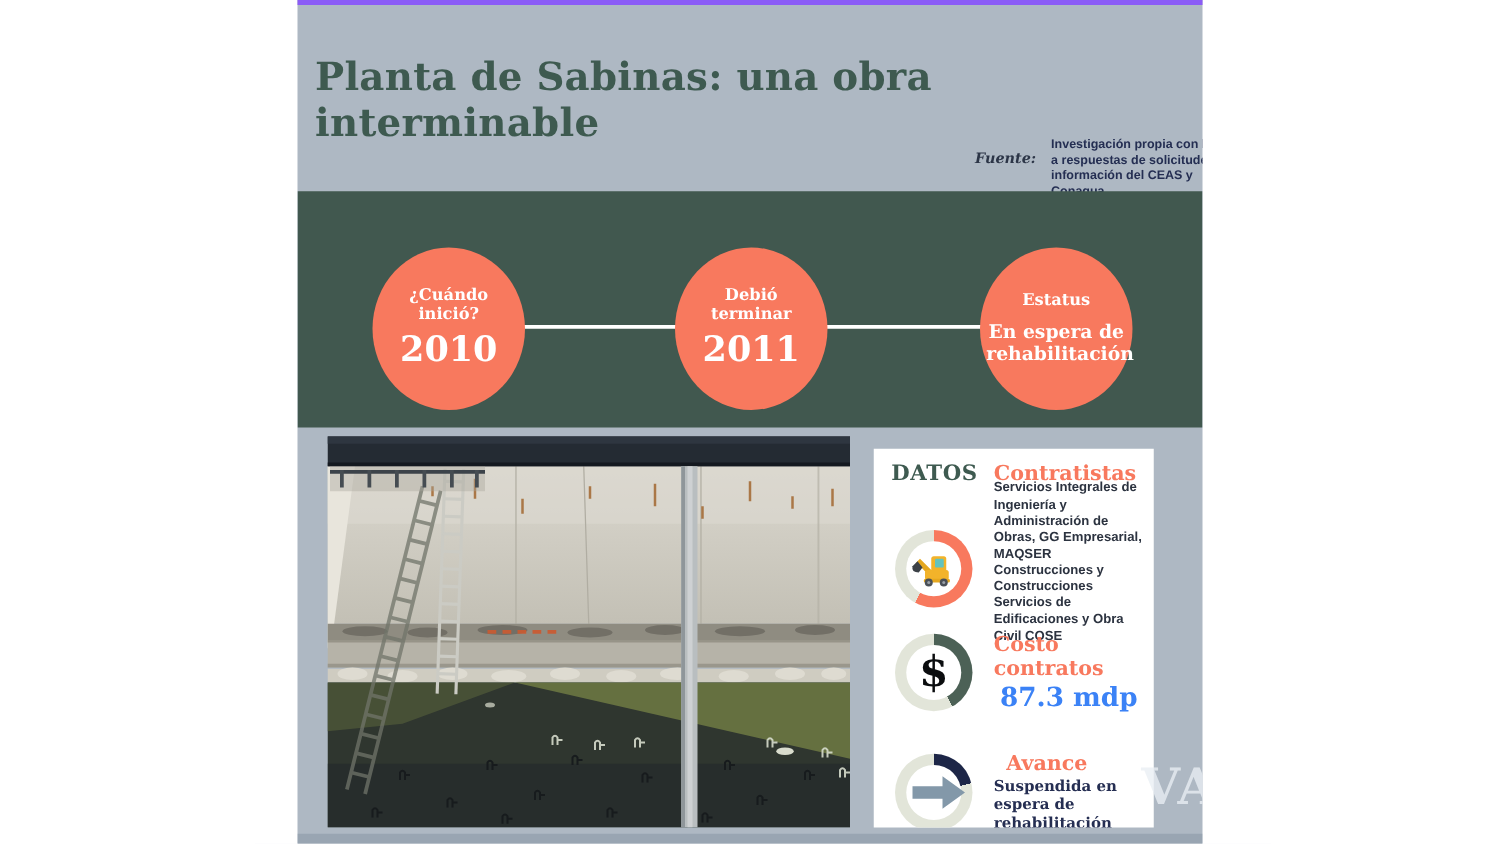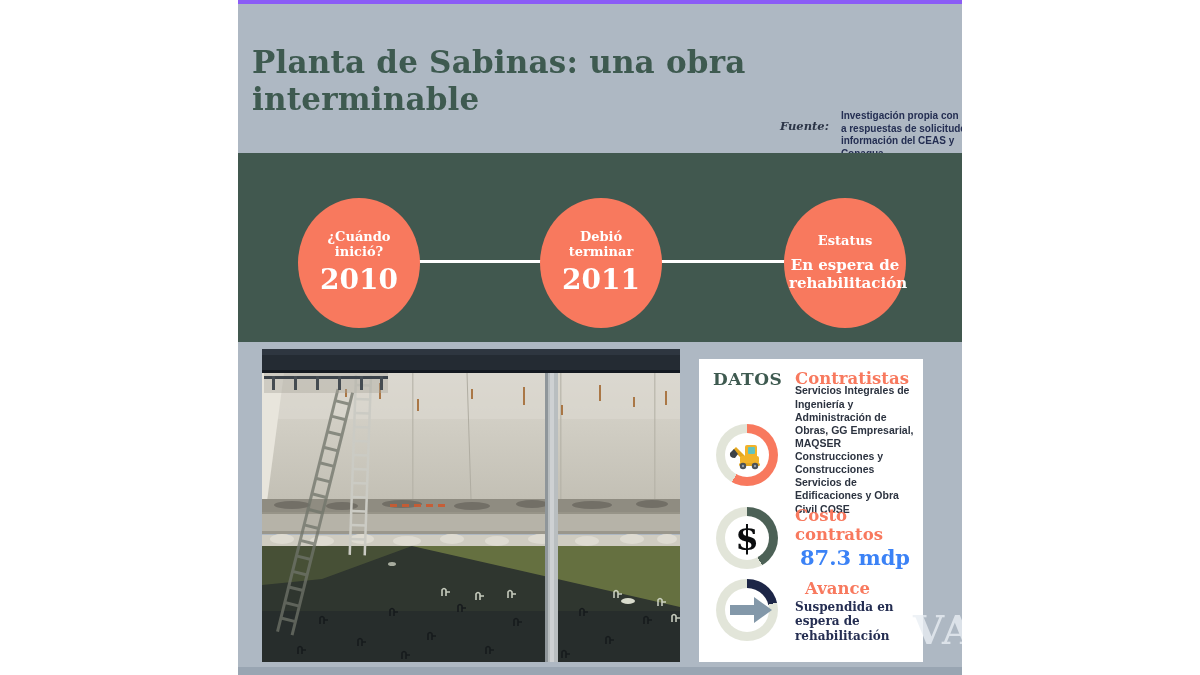--- a/index.html
+++ b/index.html
@@ -37,21 +37,21 @@
   .photo svg { display:block; }
 
   .panel { position:absolute; left:461px; top:17px; width:224px; height:303px;
            background:#ffffff; padding:10px 0 0 0; overflow:hidden; }
   .panel-head { display:flex; align-items:flex-start; height:26px; padding-left:14px; }
   .datos-heading { width:82px; font-size:17px; font-weight:bold; color:#3e5a50; letter-spacing:0.5px; }
   .item-title { font-size:16.5px; font-weight:bold; color:#f8795e; }
   .item-row { display:flex; }
   .row-1 { height:102px; align-items:center; }
   .row-2 { height:82px; align-items:center; }
-  .row-3 { height:86px; align-items:flex-start; }
+  .row-3 { height:86px; align-items:flex-end; }
   .icon-col { width:96px; display:flex; justify-content:center; flex:0 0 96px; }
   .row-1 .icon-col { padding-top:18px; }
   .text-col { flex:1; padding-right:8px; }
   .row-1 .text-col { padding-top:8px; }
   .item-text { font-family:"Liberation Sans", sans-serif; font-weight:bold;
                font-size:10.5px; line-height:1.25; color:#2c3340; }
   .row-3 .item-title { padding-left:10px; }
   .item-text.navy { font-family:"DejaVu Serif", serif; font-size:12px; color:#252e52; line-height:1.2; margin-top:2px; }
   .big-value { font-size:21px; font-weight:bold; color:#3b82f6; margin-top:1px;text-align:center; }
 

